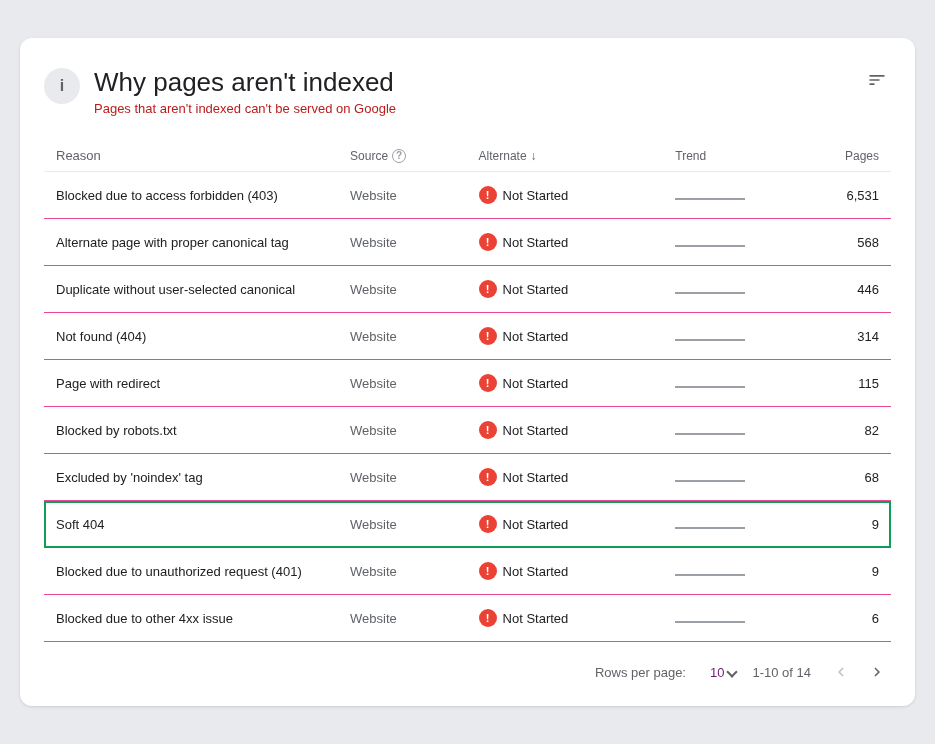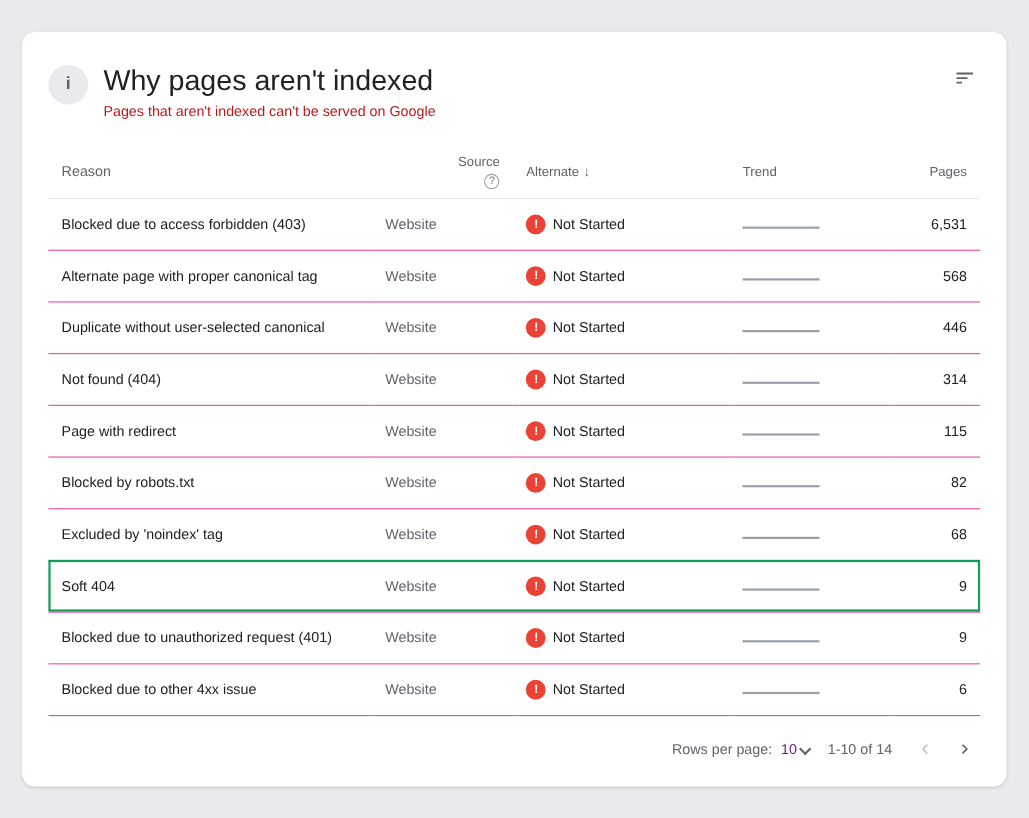--- a/index.html
+++ b/index.html
@@ -139,21 +139,21 @@
       align-items: center;
       justify-content: flex-end;
       gap: 16px;
       margin-top: 16px;
       font-size: 13px;
       color: #5f6368;
     }
     .rows-per-page {
       display: flex;
       align-items: center;
-      gap: 8px;
+      gap: 24px;
     }
     .rows-select {
       display: flex;
       align-items: center;
       gap: 4px;
       cursor: pointer;
     }
     .rows-select span {
       font-size: 13px;
       color: #701a75;
@@ -194,23 +194,22 @@
     .th-validation {
       display: flex;
       align-items: center;
       gap: 4px;
     }
     .sort-arrow {
       font-size: 12px;
     }
     .source-header {
       display: flex;
-      align-items: flex-end;
+      align-items: flex-start;
       gap: 4px;
-      flex-direction: column;
     }
     .help-icon {
       width: 14px;
       height: 14px;
       border-radius: 50%;
       border: 1px solid #9aa0a6;
       display: inline-flex;
       align-items: center;
       justify-content: center;
       font-size: 10px;

